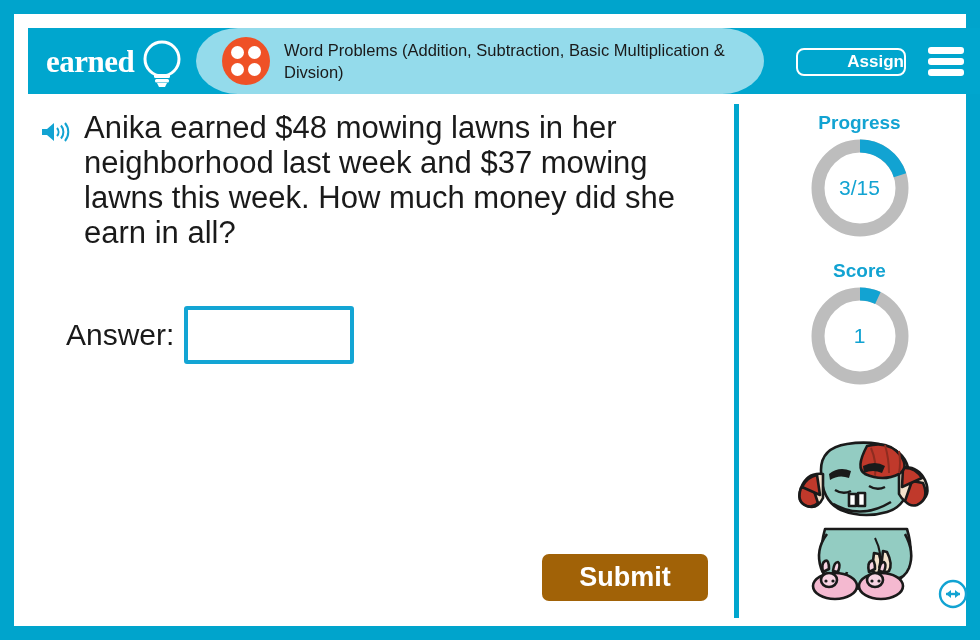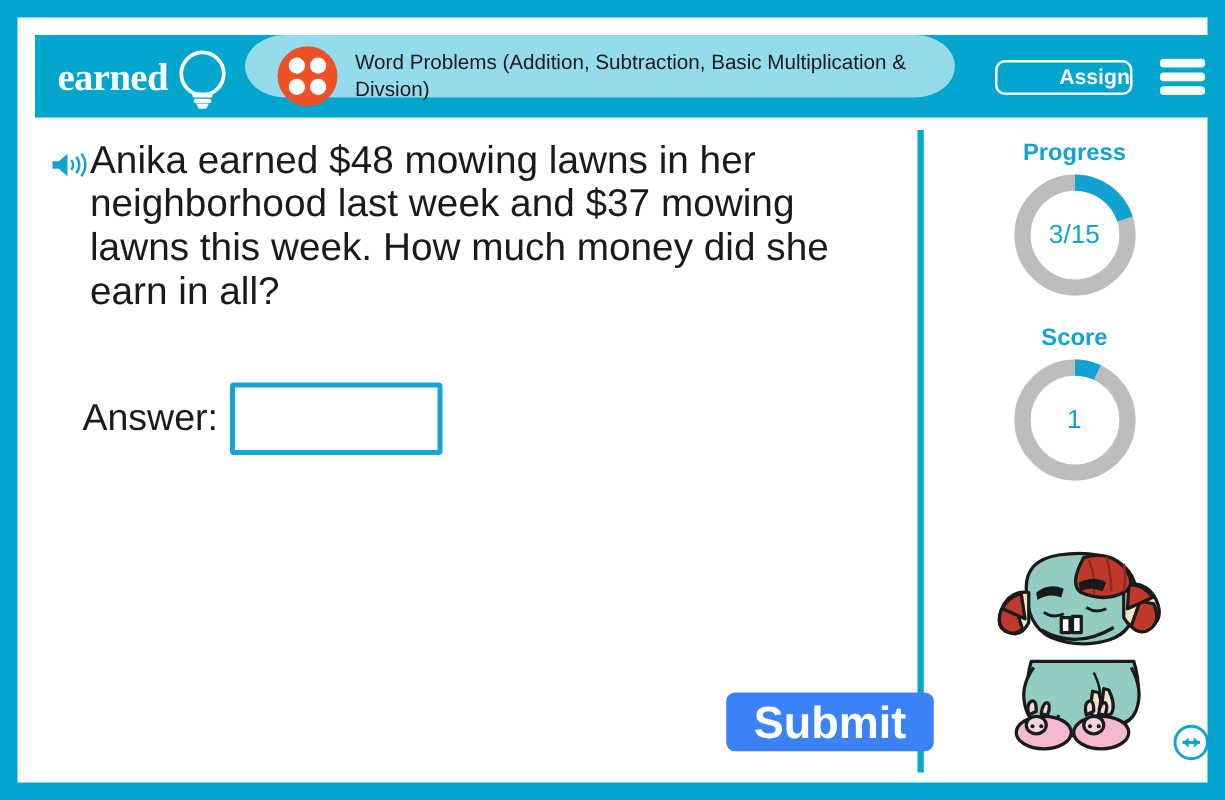--- a/index.html
+++ b/index.html
@@ -51,21 +51,21 @@
   .logo-bulb {
     position: absolute;
     left: 96px; top: 4px;
     width: 48px; height: 50px;
   }
 
   .title-band {
     position: absolute;
     left: 168px; top: 0px;
     width: 568px;
-    height: 50px;
+    height: 66px;
     background: #94dbeb;
     border-radius: 42px / 33px;
   }
   .dice-icon {
     position: absolute;
     left: 26px; top: 9px;
     width: 48px; height: 48px;
     border-radius: 50%;
     background: #ef5126;
   }
@@ -139,21 +139,21 @@
     left: 26px; top: 96px;
     width: 680px;
   }
   .speaker-icon {
     position: absolute;
     left: 0px; top: 10px;
     width: 30px; height: 24px;
     cursor: pointer;
   }
   .question-text {
-    margin: 0 0 0 32px;
+    margin: 0 0 0 44px;
     font-size: 31px;
     line-height: 35px;
     color: #1a1a1a;
     font-family: "Liberation Sans", sans-serif;
     font-weight: normal;
   }
 
   
   .answer-row {
     position: absolute;
@@ -193,27 +193,26 @@
     font-weight: bold;
     cursor: pointer;
     font-family: "Liberation Sans", sans-serif;
   }
   .submit-btn {
     position: absolute;
     left: 528px; top: 540px;
     width: 166px; height: 47px;
     border: none;
     border-radius: 7px;
-    background: #3b82f6;
+    background: #a16207;
     color: #ffffff;
-    font-size: 36px;
+    font-size: 27px;
     font-weight: bold;
     cursor: pointer;
     font-family: "Liberation Sans", sans-serif;
-    margin-left: 39px;
   }
 
   
   .sidebar {
     position: absolute;
     left: 725px; top: 90px;
     width: 241px;
     height: 514px;
   }
   .ring-block { position: absolute; width: 241px; text-align: center; }

